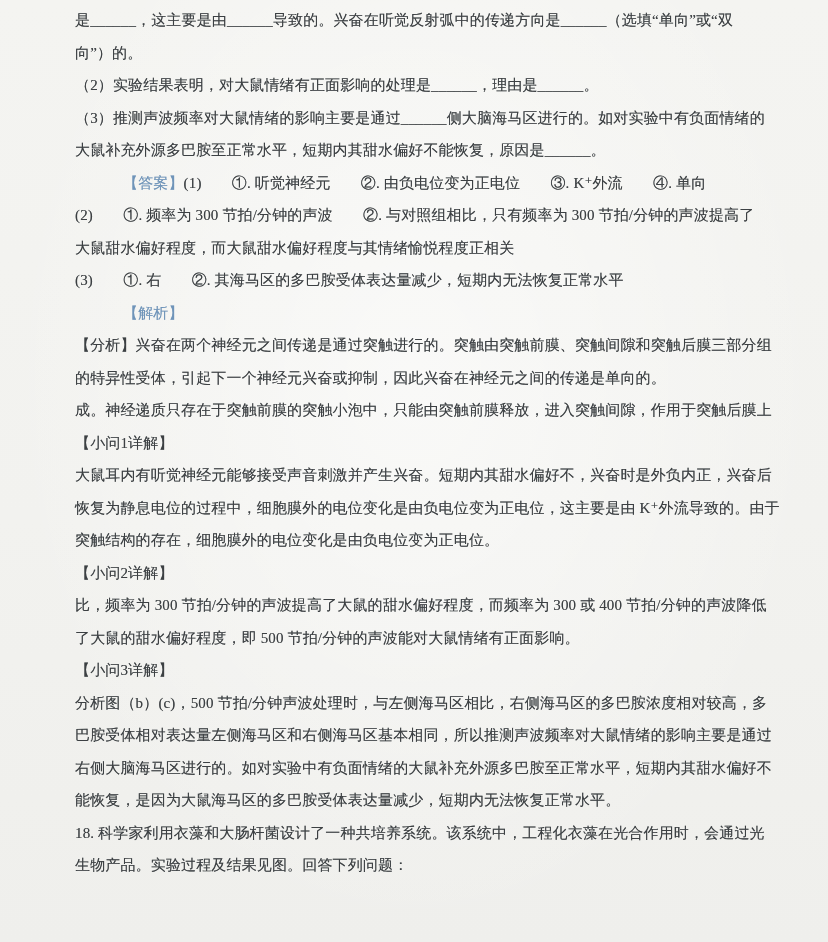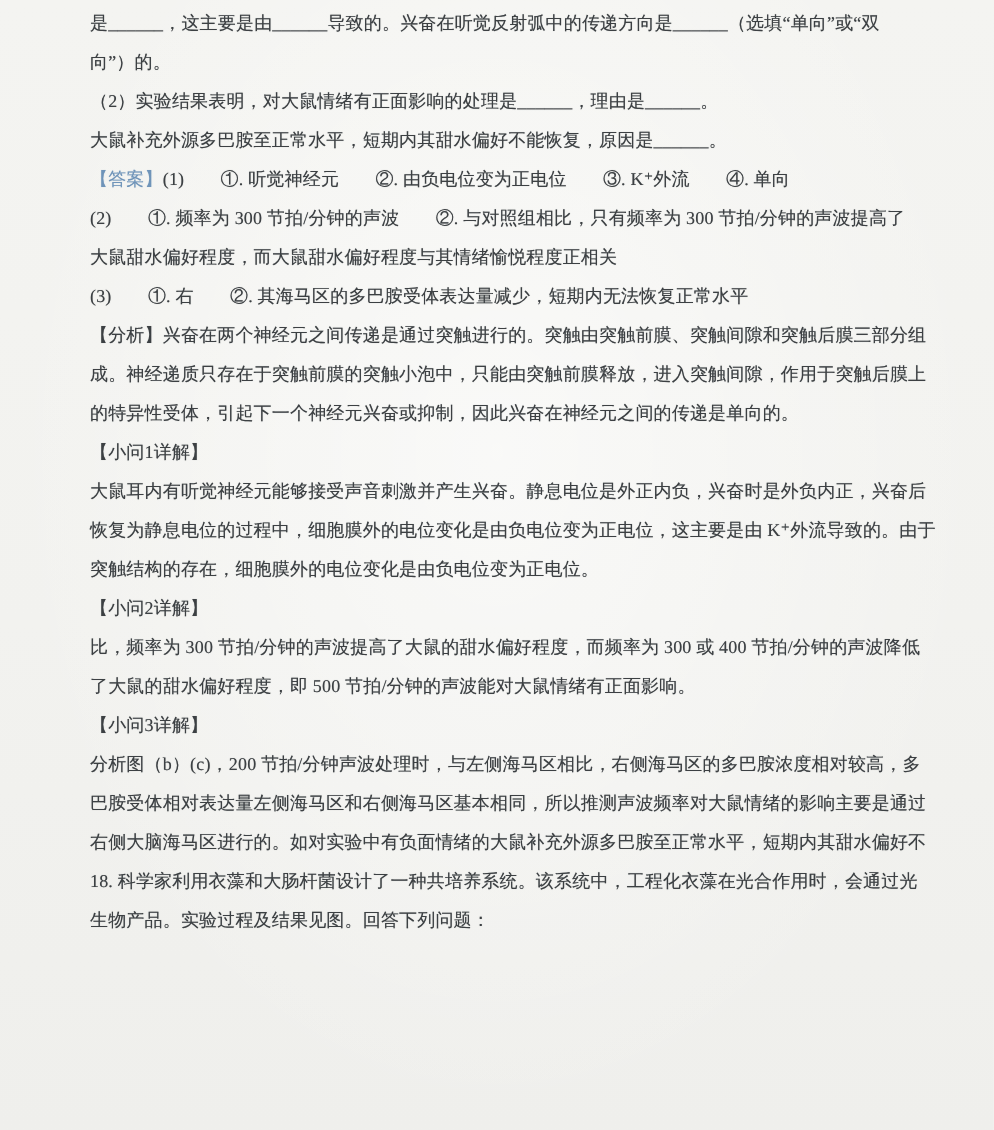--- a/index.html
+++ b/index.html
@@ -22,45 +22,49 @@
     text-shadow:0 0 .6px rgba(75,78,82,.55);
   }
   .line{
     height:32.5px;
     line-height:32.5px;
     white-space:nowrap;
   }
   .label-blue{
     color:var(--accent,#6f94b9);
     text-shadow:0 0 .6px rgba(111,148,185,.5);
+    margin-left:48px;
   }
 </style>
 </head>
 <body style="background-color: rgb(243, 243, 240);">
 
 <div class="doc">
   <div id="doc-body">
       <div class="line"><span>是______，这主要是由______导致的。兴奋在听觉反射弧中的传递方向是______（选填“单向”或“双</span></div>
       <div class="line"><span>向”）的。</span></div>
       <div class="line"><span>（2）实验结果表明，对大鼠情绪有正面影响的处理是______，理由是______。</span></div>
+      <div class="line"><span>（3）推测声波频率对大鼠情绪的影响主要是通过______侧大脑海马区进行的。如对实验中有负面情绪的</span></div>
       <div class="line"><span>大鼠补充外源多巴胺至正常水平，短期内其甜水偏好不能恢复，原因是______。</span></div>
       <div class="line"><span class="label-blue">【答案】</span><span>(1)　　①. 听觉神经元　　②. 由负电位变为正电位　　③. K⁺外流　　④. 单向</span></div>
       <div class="line"><span>(2)　　①. 频率为 300 节拍/分钟的声波　　②. 与对照组相比，只有频率为 300 节拍/分钟的声波提高了</span></div>
       <div class="line"><span>大鼠甜水偏好程度，而大鼠甜水偏好程度与其情绪愉悦程度正相关</span></div>
       <div class="line"><span>(3)　　①. 右　　②. 其海马区的多巴胺受体表达量减少，短期内无法恢复正常水平</span></div>
+      <div class="line"><span class="label-blue">【解析】</span><span></span></div>
       <div class="line"><span>【分析】兴奋在两个神经元之间传递是通过突触进行的。突触由突触前膜、突触间隙和突触后膜三部分组</span></div>
+      <div class="line"><span>的特异性受体，引起下一个神经元兴奋或抑制，因此兴奋在神经元之间的传递是单向的。</span></div>
       <div class="line"><span>成。神经递质只存在于突触前膜的突触小泡中，只能由突触前膜释放，进入突触间隙，作用于突触后膜上</span></div>
-      <div class="line"><span>的特异性受体，引起下一个神经元兴奋或抑制，因此兴奋在神经元之间的传递是单向的。</span></div>
       <div class="line"><span>【小问1详解】</span></div>
-      <div class="line"><span>大鼠耳内有听觉神经元能够接受声音刺激并产生兴奋。静息电位是外正内负，兴奋时是外负内正，兴奋后</span></div>
+      <div class="line"><span>大鼠耳内有听觉神经元能够接受声音刺激并产生兴奋。短期内其甜水偏好不，兴奋时是外负内正，兴奋后</span></div>
       <div class="line"><span>恢复为静息电位的过程中，细胞膜外的电位变化是由负电位变为正电位，这主要是由 K⁺外流导致的。由于</span></div>
       <div class="line"><span>突触结构的存在，细胞膜外的电位变化是由负电位变为正电位。</span></div>
       <div class="line"><span>【小问2详解】</span></div>
       <div class="line"><span>比，频率为 300 节拍/分钟的声波提高了大鼠的甜水偏好程度，而频率为 300 或 400 节拍/分钟的声波降低</span></div>
       <div class="line"><span>了大鼠的甜水偏好程度，即 500 节拍/分钟的声波能对大鼠情绪有正面影响。</span></div>
       <div class="line"><span>【小问3详解】</span></div>
-      <div class="line"><span>分析图（b）(c)，200 节拍/分钟声波处理时，与左侧海马区相比，右侧海马区的多巴胺浓度相对较高，多</span></div>
+      <div class="line"><span>分析图（b）(c)，500 节拍/分钟声波处理时，与左侧海马区相比，右侧海马区的多巴胺浓度相对较高，多</span></div>
       <div class="line"><span>巴胺受体相对表达量左侧海马区和右侧海马区基本相同，所以推测声波频率对大鼠情绪的影响主要是通过</span></div>
       <div class="line"><span>右侧大脑海马区进行的。如对实验中有负面情绪的大鼠补充外源多巴胺至正常水平，短期内其甜水偏好不</span></div>
+      <div class="line"><span>能恢复，是因为大鼠海马区的多巴胺受体表达量减少，短期内无法恢复正常水平。</span></div>
       <div class="line"><span>18. 科学家利用衣藻和大肠杆菌设计了一种共培养系统。该系统中，工程化衣藻在光合作用时，会通过光</span></div>
       <div class="line"><span>生物产品。实验过程及结果见图。回答下列问题：</span></div>
     </div>
 </div>
 
 </body></html>

